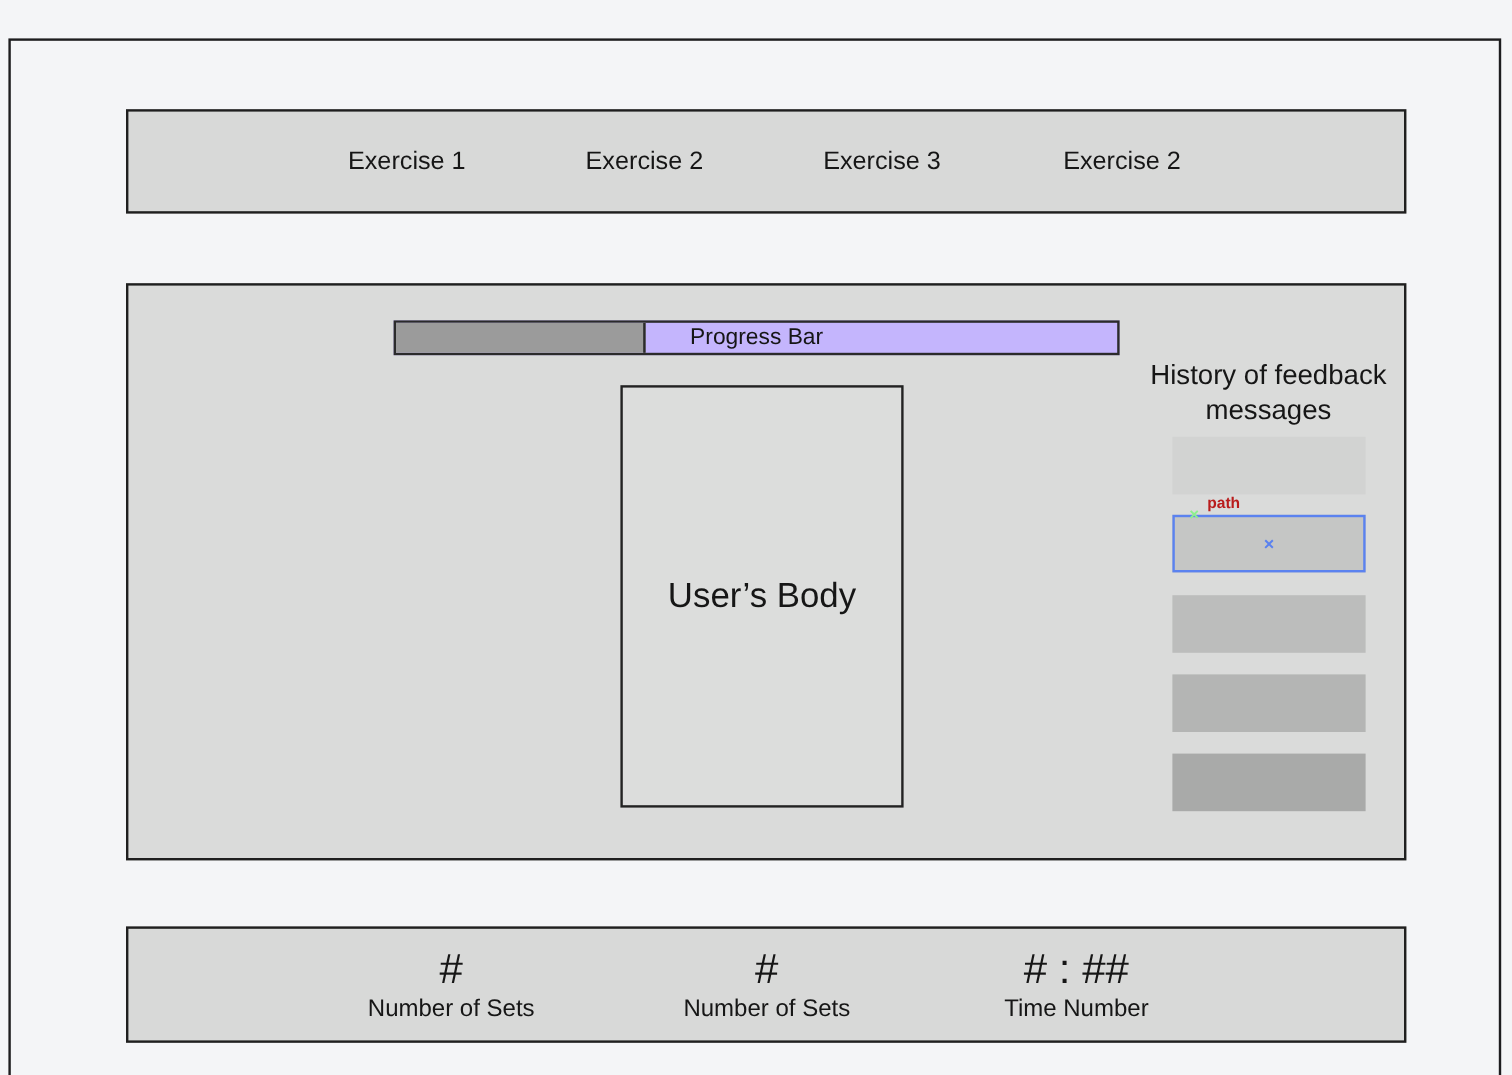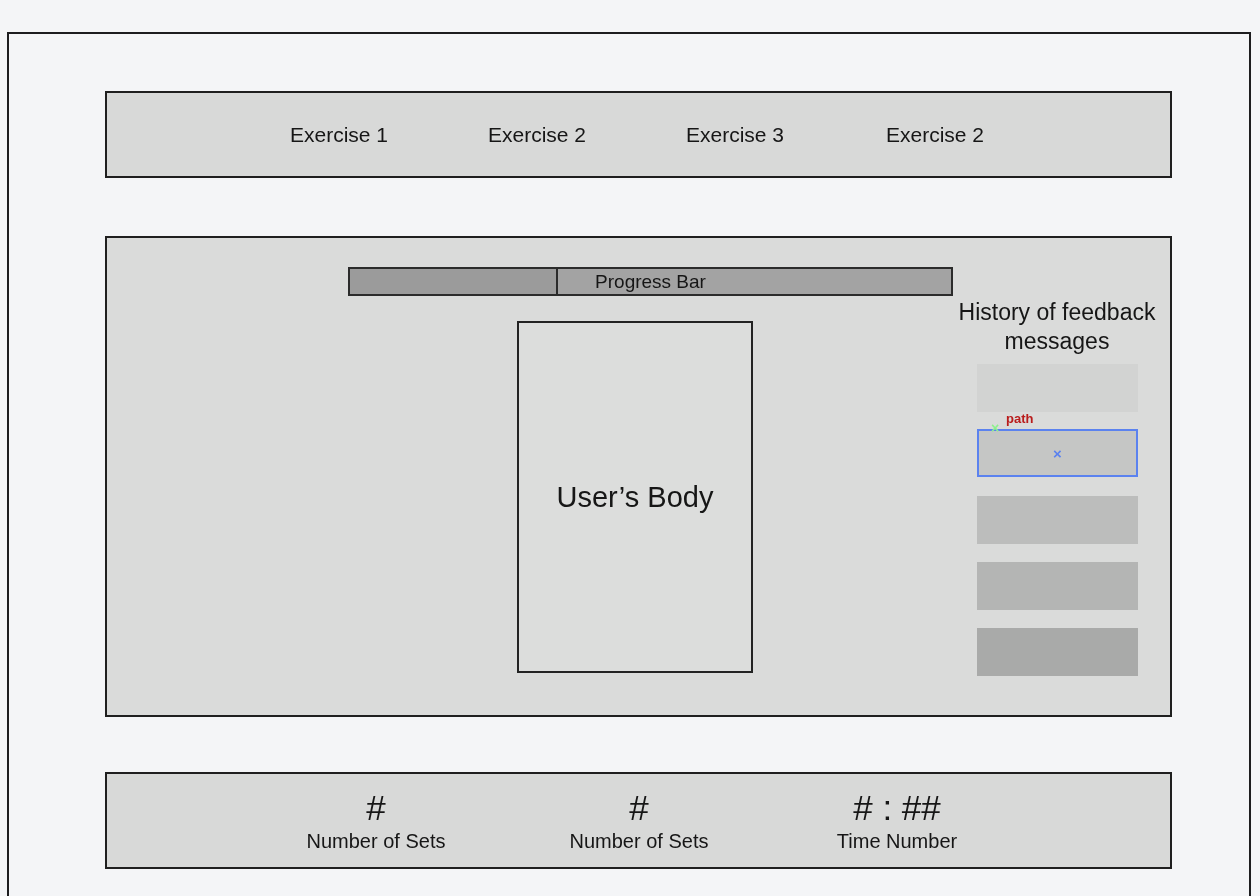--- a/index.html
+++ b/index.html
@@ -52,23 +52,23 @@
   .main {
     position: absolute;
     left: 96px; top: 202px;
     width: 1067px; height: 481px;
     background: #dadbda;
     border: 2px solid #1f1f1f;
     box-sizing: border-box;
   }
   .progress {
     position: absolute;
-    left: 241px; top: 29px;
+    left: 221px; top: 29px;
     width: 605px; height: 29px;
-    background: #a3a3a3;
+    background: #c4b5fd;
     border: 2px solid #2b2b2b;
     box-sizing: border-box;
   }
   .progress-fill {
     position: absolute;
     left: 0; top: 0;
     width: 34.6%; height: 100%;
     background: #9b9b9b;
     border-right: 2px solid #2b2b2b;
     box-sizing: border-box;

